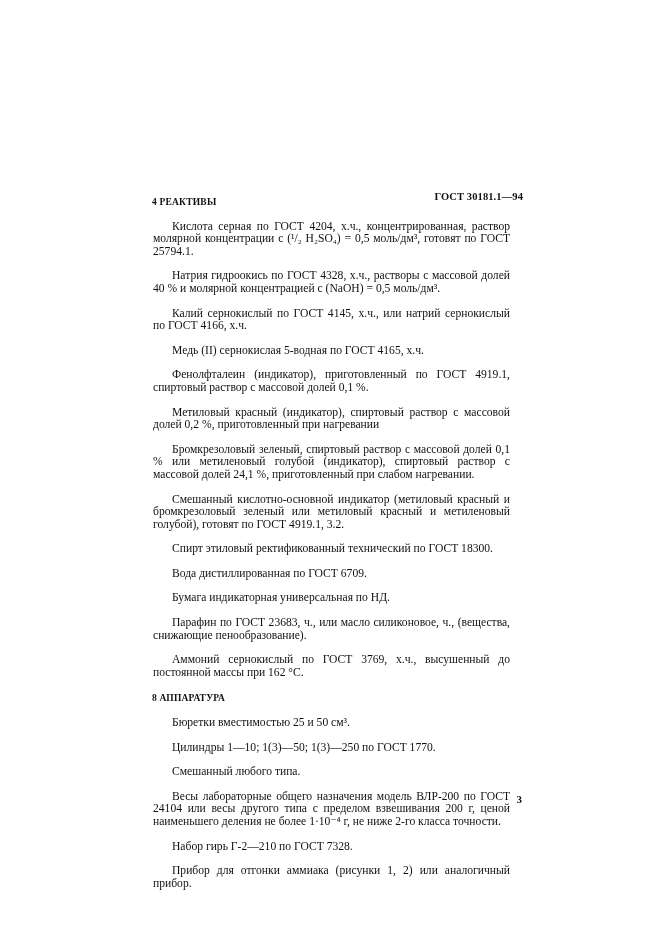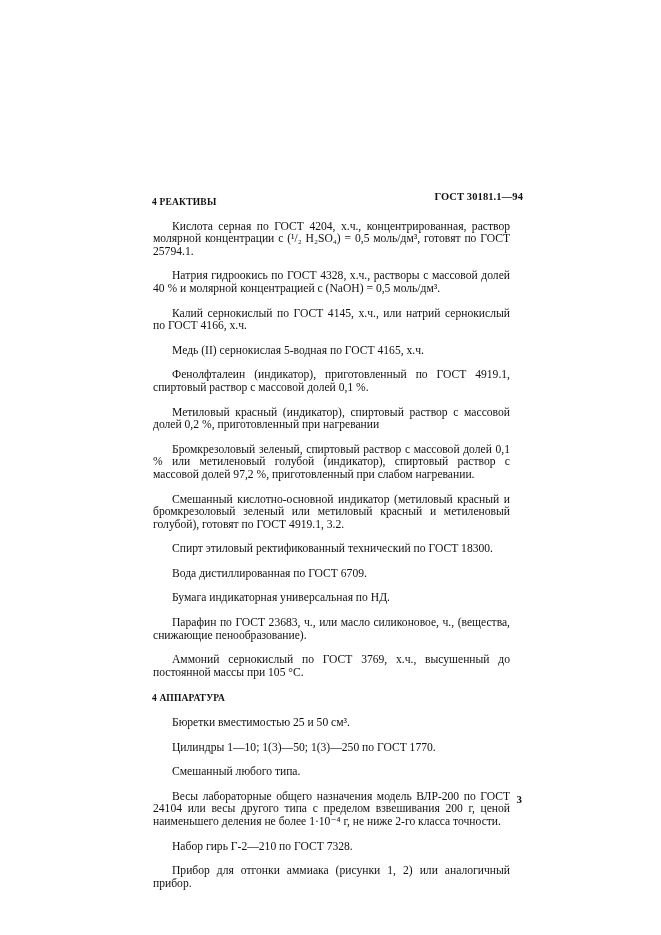--- a/index.html
+++ b/index.html
@@ -18,29 +18,29 @@
 <div class="page-header">ГОСТ 30181.1—94</div>
 
 <div class="content">
   <div class="section-title">4 РЕАКТИВЫ</div>
   <p>Кислота серная по ГОСТ 4204, х.ч., концентрированная, раствор молярной концентрации c (¹/₂ H₂SO₄) = 0,5 моль/дм³, готовят по ГОСТ 25794.1.</p>
   <p>Натрия гидроокись по ГОСТ 4328, х.ч., растворы с массовой долей 40 % и молярной концентрацией c (NaOH) = 0,5 моль/дм³.</p>
   <p>Калий сернокислый по ГОСТ 4145, х.ч., или натрий сернокислый по ГОСТ 4166, х.ч.</p>
   <p>Медь (II) сернокислая 5-водная по ГОСТ 4165, х.ч.</p>
   <p>Фенолфталеин (индикатор), приготовленный по ГОСТ 4919.1, спиртовый раствор с массовой долей 0,1 %.</p>
   <p>Метиловый красный (индикатор), спиртовый раствор с массовой долей 0,2 %, приготовленный при нагревании</p>
-  <p>Бромкрезоловый зеленый, спиртовый раствор с массовой долей 0,1 % или метиленовый голубой (индикатор), спиртовый раствор с массовой долей 97,2 %, приготовленный при слабом нагревании.</p>
+  <p>Бромкрезоловый зеленый, спиртовый раствор с массовой долей 0,1 % или метиленовый голубой (индикатор), спиртовый раствор с массовой долей 24,1 %, приготовленный при слабом нагревании.</p>
   <p>Смешанный кислотно-основной индикатор (метиловый красный и бромкрезоловый зеленый или метиловый красный и метиленовый голубой), готовят по ГОСТ 4919.1, 3.2.</p>
   <p>Спирт этиловый ректификованный технический по ГОСТ 18300.</p>
   <p>Вода дистиллированная по ГОСТ 6709.</p>
   <p>Бумага индикаторная универсальная по НД.</p>
   <p>Парафин по ГОСТ 23683, ч., или масло силиконовое, ч., (вещества, снижающие пенообразование).</p>
-  <p>Аммоний сернокислый по ГОСТ 3769, х.ч., высушенный до постоянной массы при 105 °С.</p>
+  <p>Аммоний сернокислый по ГОСТ 3769, х.ч., высушенный до постоянной массы при 162 °С.</p>
 
-  <div class="section-title s5">4 АППАРАТУРА</div>
+  <div class="section-title s5">8 АППАРАТУРА</div>
   <p>Бюретки вместимостью 25 и 50 см³.</p>
   <p>Цилиндры 1—10; 1(3)—50; 1(3)—250 по ГОСТ 1770.</p>
   <p>Смешанный любого типа.</p>
   <p>Весы лабораторные общего назначения модель ВЛР-200 по ГОСТ 24104 или весы другого типа с пределом взвешивания 200 г, ценой наименьшего деления не более 1·10⁻⁴ г, не ниже 2-го класса точности.</p>
   <p>Набор гирь Г-2—210 по ГОСТ 7328.</p>
   <p>Прибор для отгонки аммиака (рисунки 1, 2) или аналогичный прибор.</p>
 </div>
 
 <div class="page-number">3</div>
 

